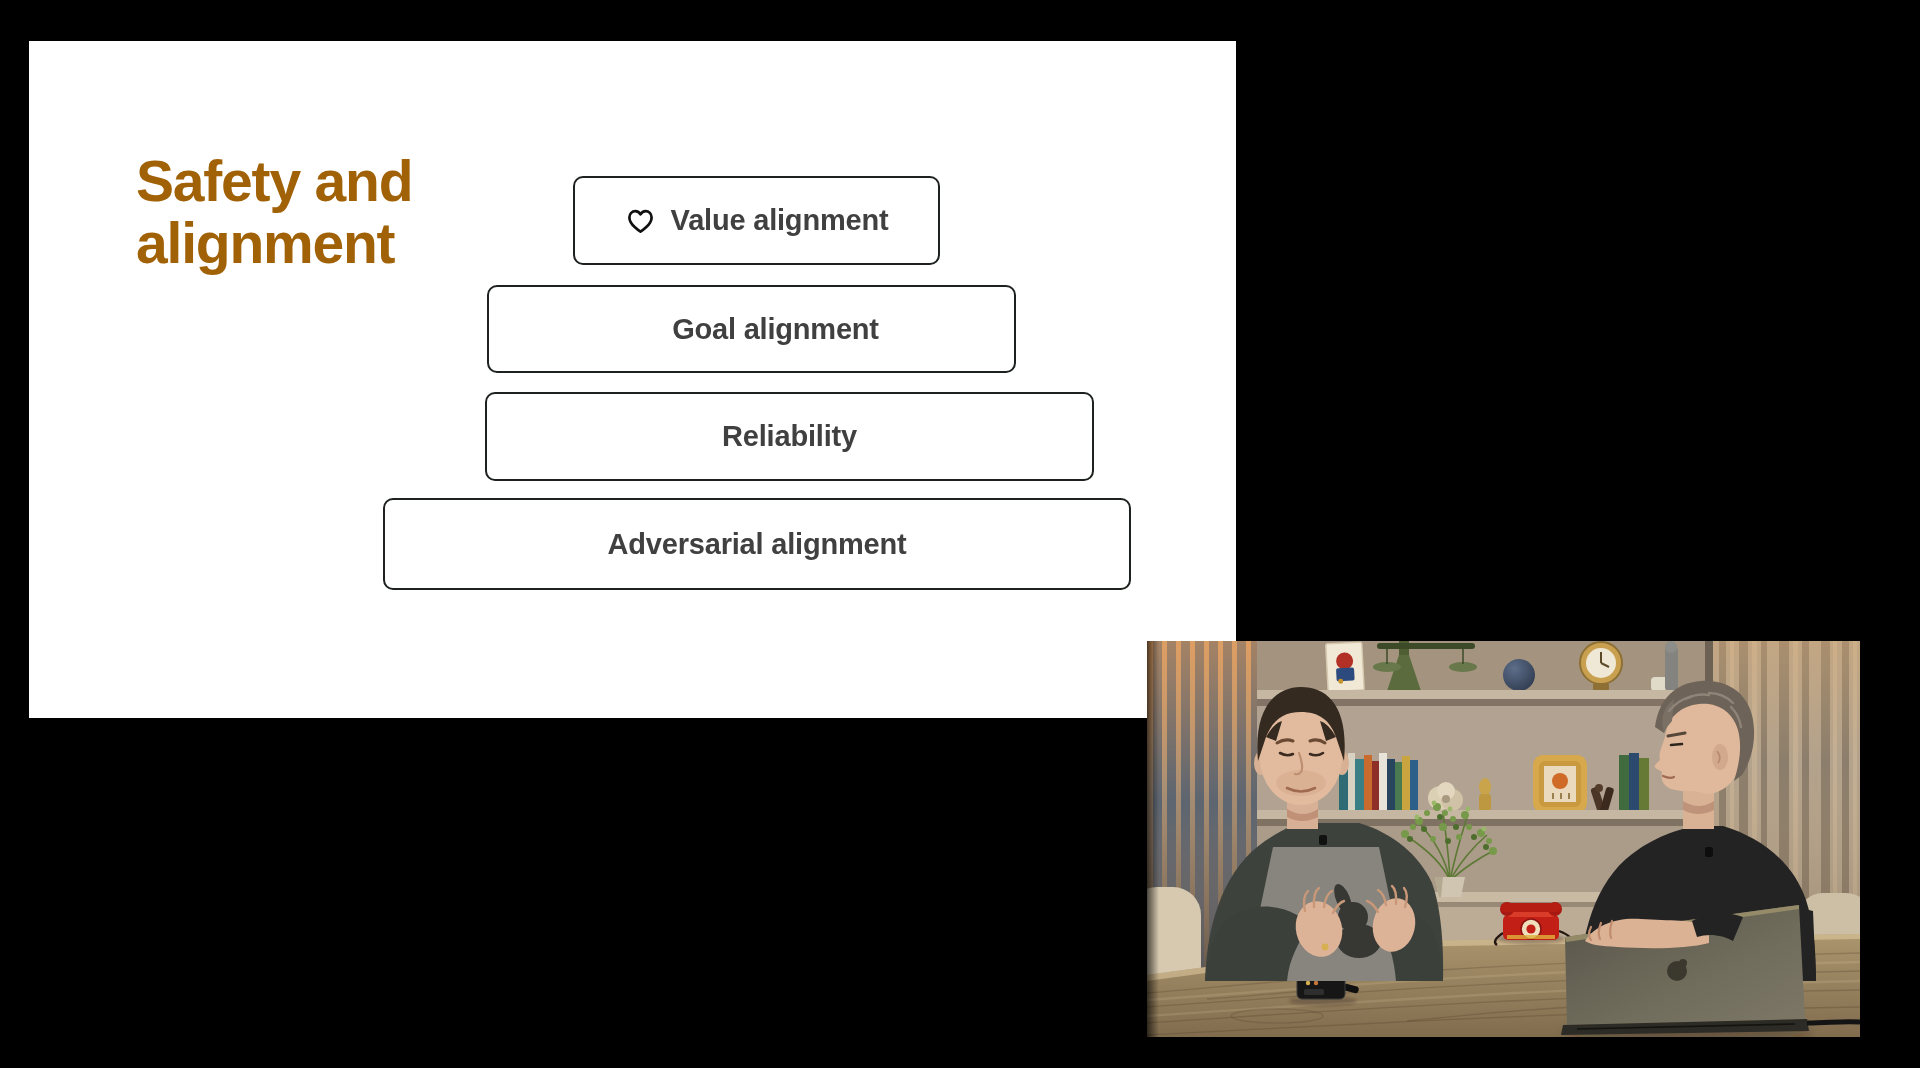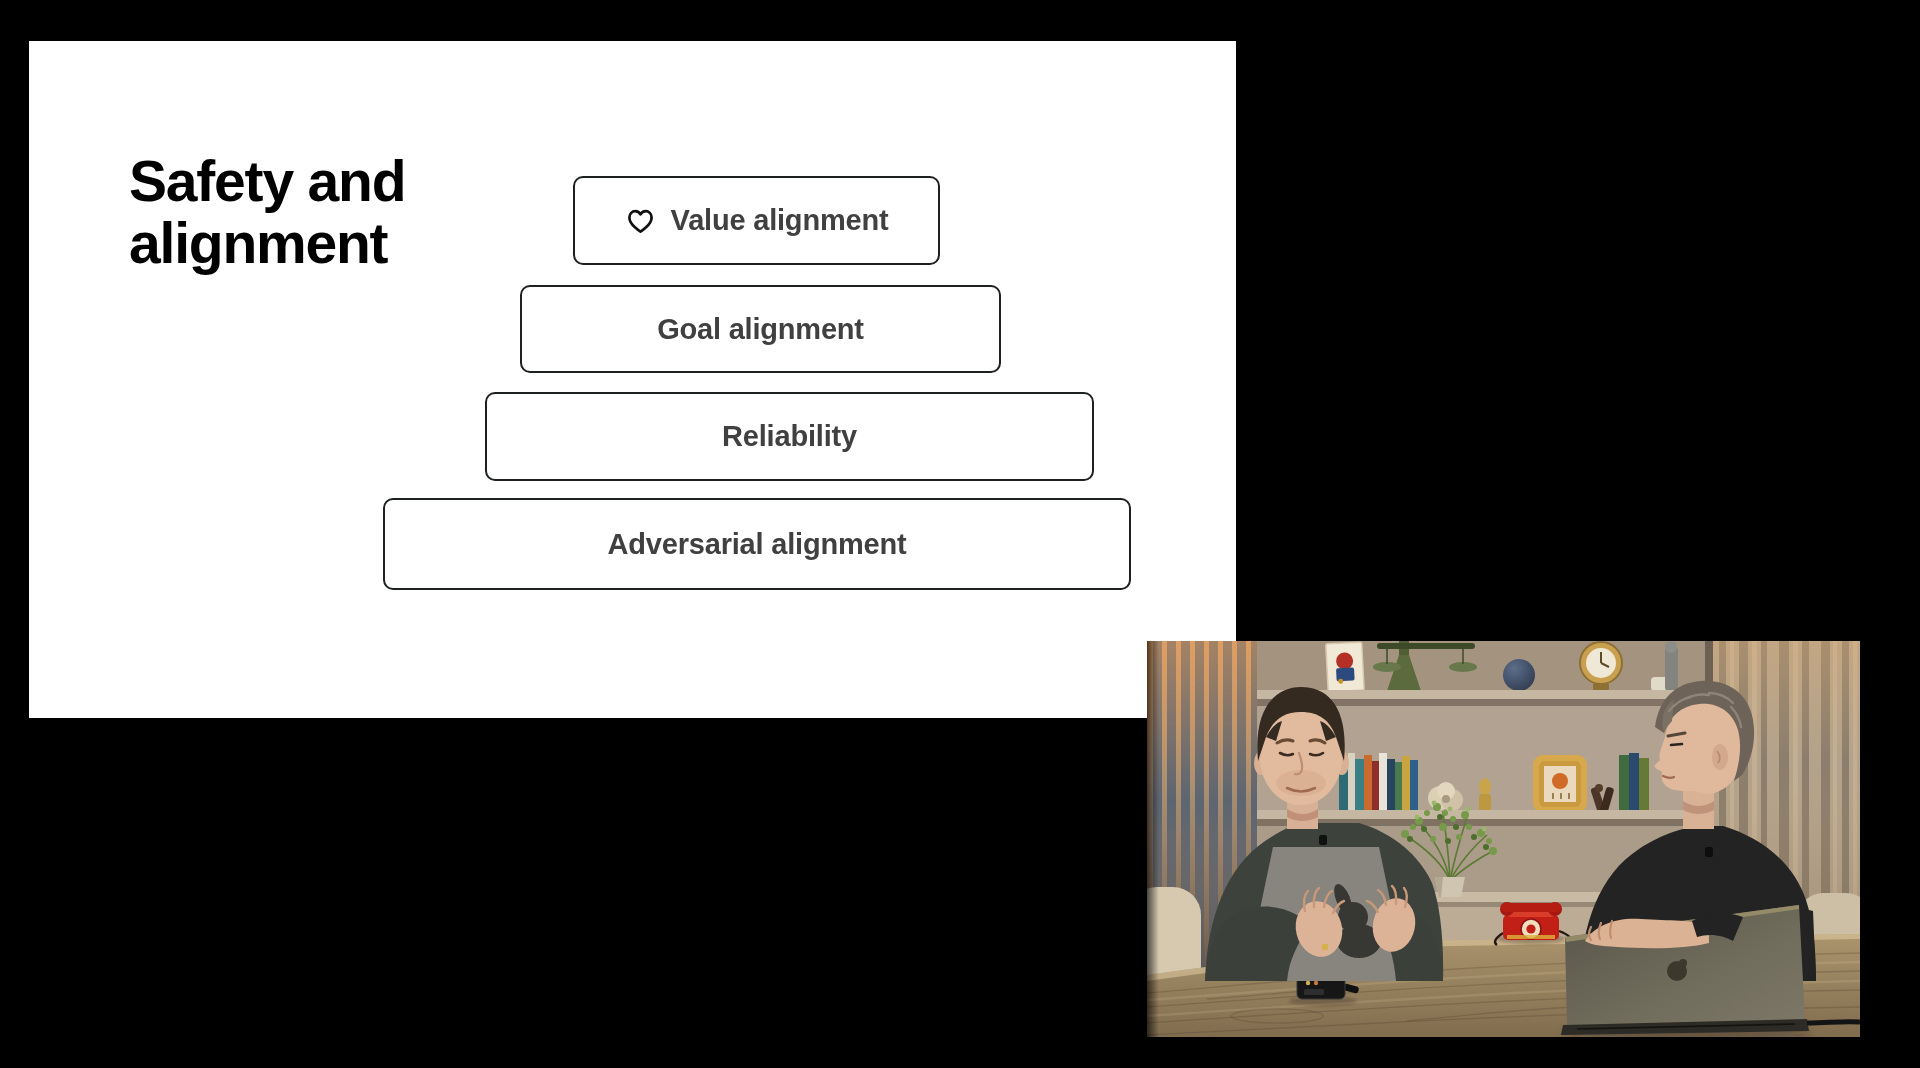--- a/index.html
+++ b/index.html
@@ -1,27 +1,27 @@
 <!DOCTYPE html>
 <html><head>
 <meta charset="utf-8">
 <style>
   html,body{margin:0;padding:0;background:#000;}
   body{width:1920px;height:1068px;overflow:hidden;font-family:"Liberation Sans",sans-serif;}
   .stage{position:absolute;left:0;top:0;width:1920px;height:1068px;background:#000;}
 
   
   .slide{position:absolute;left:29px;top:41px;width:1207px;height:677px;background:#ffffff;}
-  .slide-title{position:absolute;left:100px;top:72px;width:345px;
-    font-size:57px;line-height:1.08;font-weight:700;color:#000000;letter-spacing:-1.2px;}
+  .slide-title{position:absolute;left:107px;top:72px;width:345px;
+    font-size:57px;line-height:1.08;font-weight:700;color:#a16207;letter-spacing:-1.2px;}
   .pyr-box{position:absolute;border:2px solid #1e221e;border-radius:10px;background:#fff;
     display:flex;align-items:center;justify-content:center;gap:15px;
     color:#404040;font-size:29px;font-weight:700;letter-spacing:-0.2px;}
   .b1{left:544px;top:135px;width:363px;height:85px;}
-  .b2{left:491px;top:244px;width:477px;height:84px;}
+  .b2{left:458px;top:244px;width:477px;height:84px;padding-left:48px;}
   .b3{left:424px;top:351px;width:605px;height:85px;margin-left:32px;}
   .b4{left:354px;top:457px;width:744px;height:88px;}
   .b5{left:287px;top:565px;width:879px;height:88px;}
   .heart{width:31px;height:31px;display:block;flex:0 0 auto;}
 
   
   .pip{position:absolute;left:1147px;top:641px;width:713px;height:402px;}
   .pip svg{display:block;width:713px;height:402px;}
 </style>
 </head>

